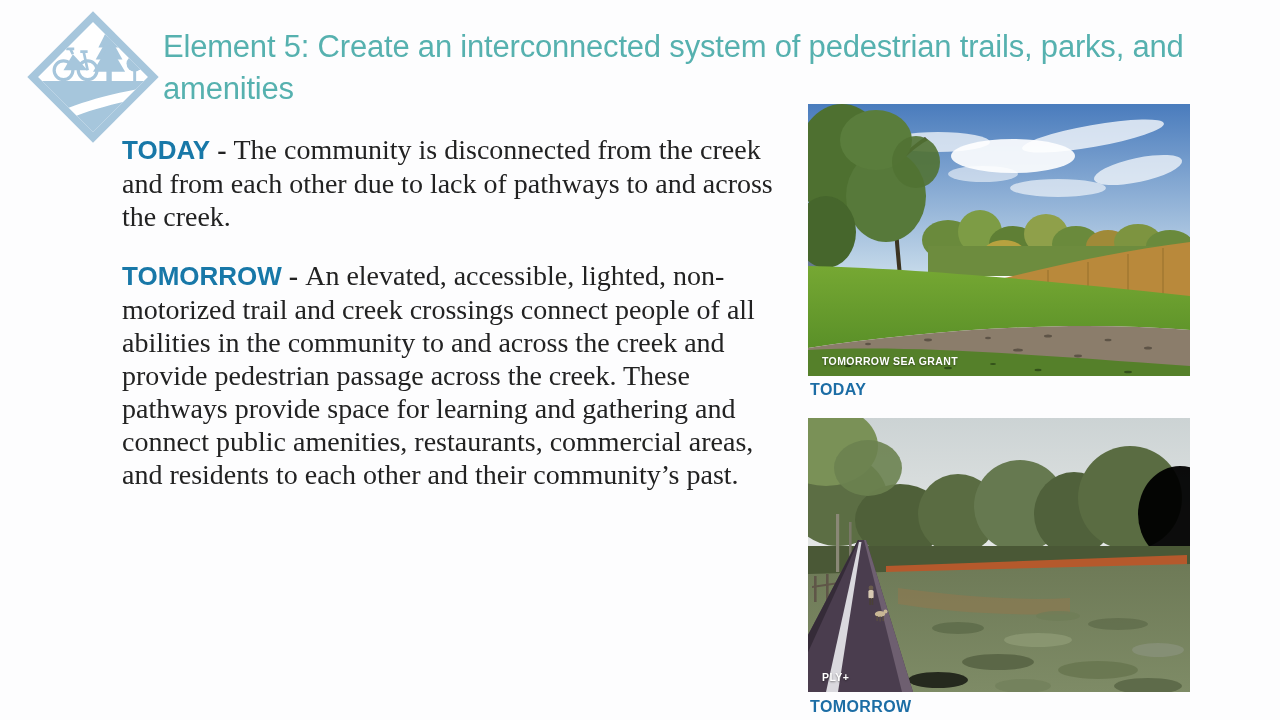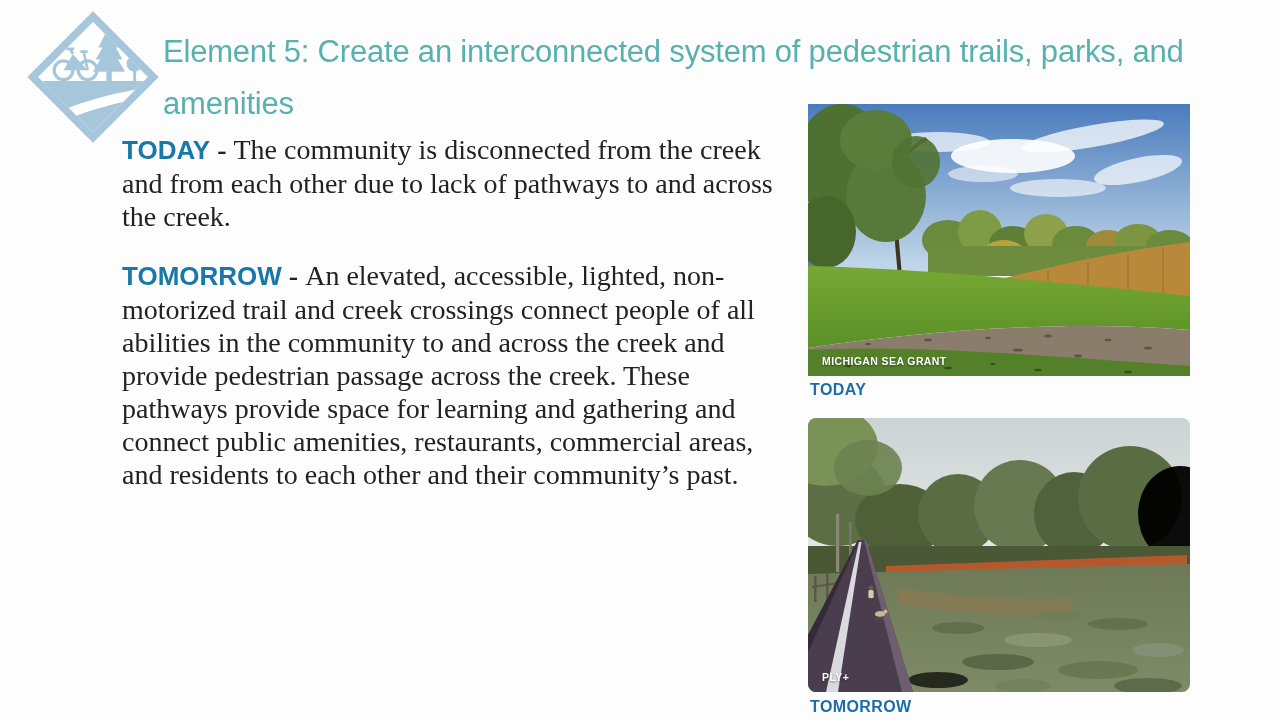--- a/index.html
+++ b/index.html
@@ -11,39 +11,39 @@
     background: #fdfdfe;
     overflow: hidden;
     font-family: "Liberation Sans", sans-serif;
   }
   
   #logo { position: absolute; left: 26px; top: 10px; width: 134px; height: 128px; }
   
   #page-title {
     position: absolute; left: 163px; top: 26px; width: 1075px;
     font-family: "Liberation Sans", sans-serif;
-    font-size: 31px; line-height: 52px; font-weight: 400;
+    font-size: 31px; line-height: 42px; font-weight: 400;
     color: #56b1af; letter-spacing: -0.2px;
   }
   
   #body-text {
     position: absolute; left: 122px; top: 133px; width: 658px;
     font-family: "Liberation Serif", serif;
     font-size: 28px; line-height: 33px; color: #222222;
   }
   .paragraph { margin-bottom: 26px; }
   .lead-label {
     font-family: "Liberation Sans", sans-serif;
     font-weight: 700; color: #1878a8; font-size: 26px;
   }
   .lead-sep { font-weight: 700; color: #222222; }
   
   .figure { position: absolute; left: 808px; width: 382px; overflow: hidden; }
   #figure-today { top: 104px; height: 272px; }
-  #figure-tomorrow { top: 418px; height: 274px; border-radius: 8px; }
+  #figure-tomorrow { top: 418px; height: 274px; }
   .figure svg { display: block; width: 100%; height: 100%; }
   .credit {
     position: absolute; left: 14px; bottom: 9px;
     font-family: "Liberation Sans", sans-serif;
     font-size: 10.5px; font-weight: 700; color: #ffffff;
     letter-spacing: 0.4px; text-shadow: 0 1px 2px rgba(0,0,0,0.45);
   }
   .caption {
     position: absolute; left: 810px;
     font-family: "Liberation Sans", sans-serif;
@@ -167,21 +167,21 @@
       </g>
       <path d="M0 246 C 100 241, 200 249, 382 262 L382 272 L0 272 Z" fill="#55802a"></path>
       <g fill="#33511a">
         <ellipse cx="40" cy="262" rx="3" ry="1.2"></ellipse>
           <ellipse cx="140" cy="264" rx="4" ry="1.3"></ellipse>
         <ellipse cx="230" cy="266" rx="3.5" ry="1.2"></ellipse>
           <ellipse cx="320" cy="268" rx="4" ry="1.3"></ellipse>
         <ellipse cx="185" cy="260" rx="3" ry="1.1"></ellipse>
       </g>
     </svg>
-    <span class="credit">MICHIGAN SEA GRANT</span>
+    <span class="credit">TOMORROW SEA GRANT</span>
   </div>
   <span class="caption" id="caption-today">TODAY</span>
 
   <div class="figure" id="figure-tomorrow">
     <svg viewBox="0 0 382 274" preserveAspectRatio="none">
       <defs>
         <linearGradient id="sky2" x1="0" y1="0" x2="0" y2="1">
           <stop offset="0" stop-color="#ccd3d4"></stop>
             <stop offset="1" stop-color="#e9ebe9"></stop>
         </linearGradient>

